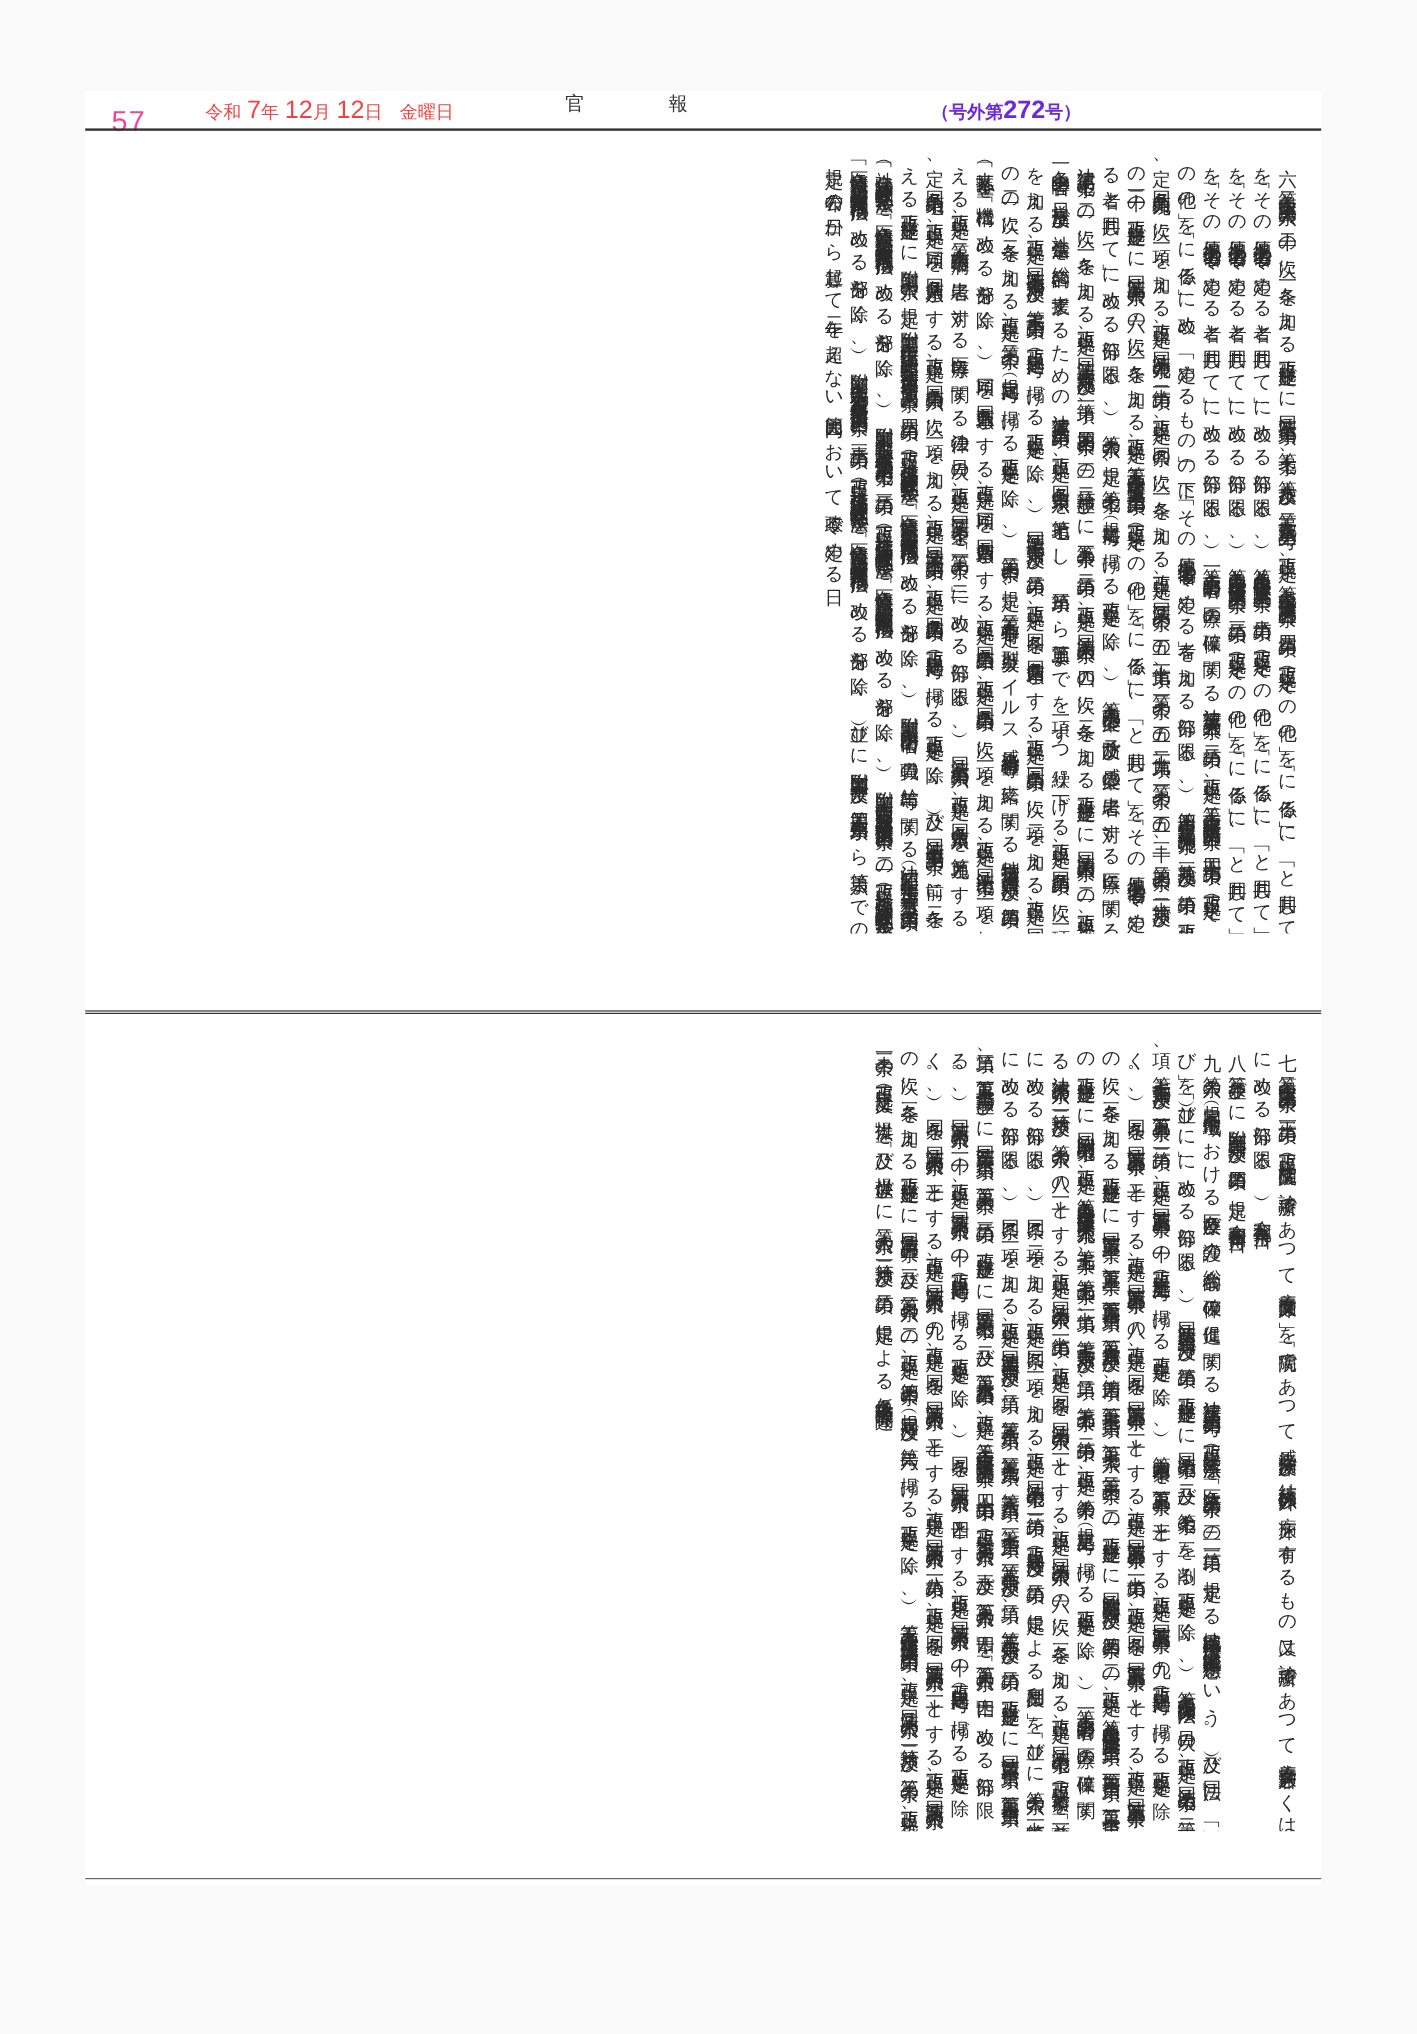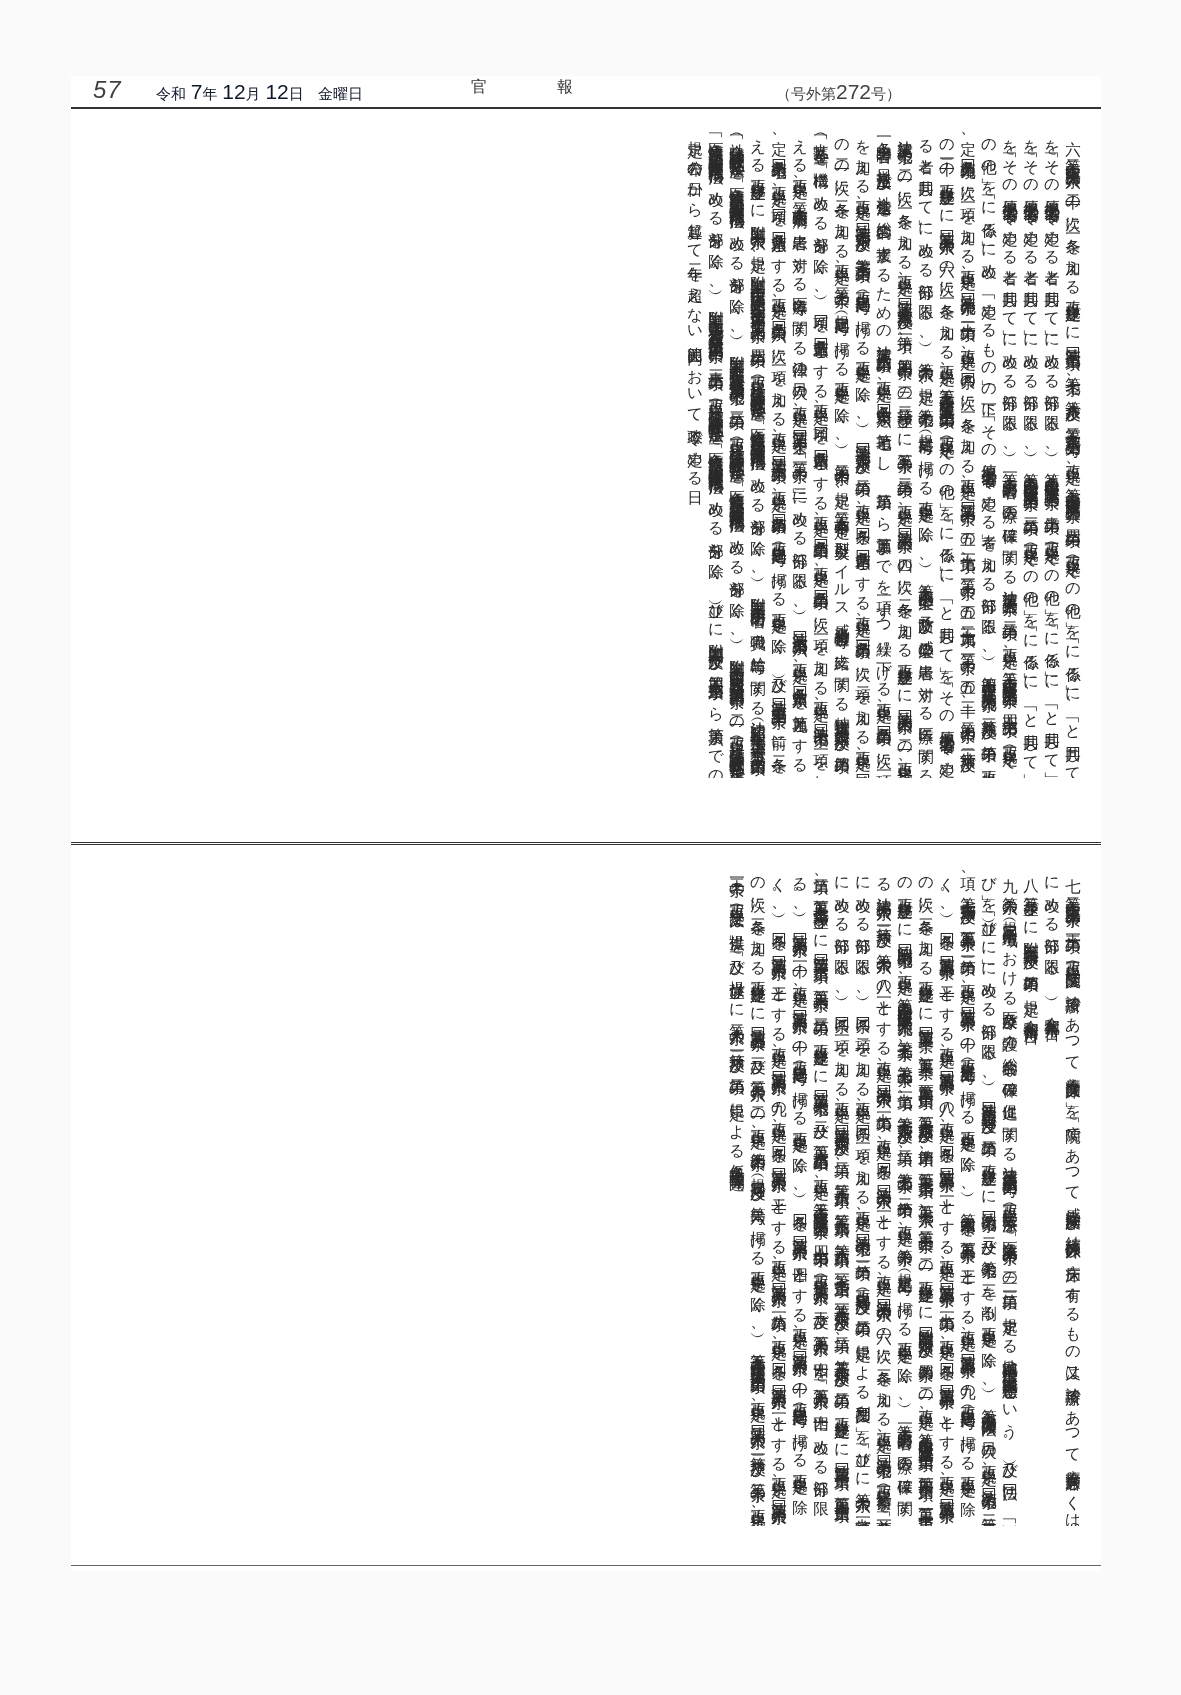--- a/index.html
+++ b/index.html
@@ -14,36 +14,36 @@
   .paper {
     position: absolute;
     left: 71px; top: 76px;
     width: 1030px; height: 1495px;
     background: #ffffff;
   }
   .header {
     position: absolute; left: 0; top: 0; width: 1030px; height: 32px;
   }
   .hdr-page {
-    position: absolute; left: 22px; top: 0px;
+    position: absolute; left: 22px; top: 12px;
     font-family: "Liberation Sans", sans-serif;
-    font-size: 24px; letter-spacing: 1px; color: #404040; font-style: italic;
+    font-size: 24px; letter-spacing: 1px; color: #ec4899;
   }
   .hdr-date {
-    position: absolute; left: 85px; top: 4px;
-    font-size: 15px; color: #0f172a; white-space: nowrap;
+    position: absolute; left: 100px; top: 4px;
+    font-size: 15px; color: #ef4444; white-space: nowrap;
   }
   .hdr-date .big { font-family: "Liberation Sans", sans-serif; font-size: 21px; }
   .hdr-title {
     position: absolute; left: 400px; top: 1px;
     font-size: 16px; color: #333; letter-spacing: 70px; white-space: nowrap;
   }
   .hdr-issue {
     position: absolute; left: 705px; top: 4px;
-    font-size: 15px; color: #404040; white-space: nowrap;
+    font-size: 15px; color: #6d28d9; white-space: nowrap; font-weight: bold;
   }
   .hdr-issue .big { font-family: "Liberation Sans", sans-serif; font-size: 21px; }
   .hdr-rule {
     position: absolute; left: 0; top: 31px; width: 1030px; height: 0;
     border-top: 2px solid #333;
   }
   .section {
     position: absolute; left: 12px; width: 1000px;
     writing-mode: vertical-rl;
     font-family: "DejaVu Serif", "Liberation Serif", serif;

